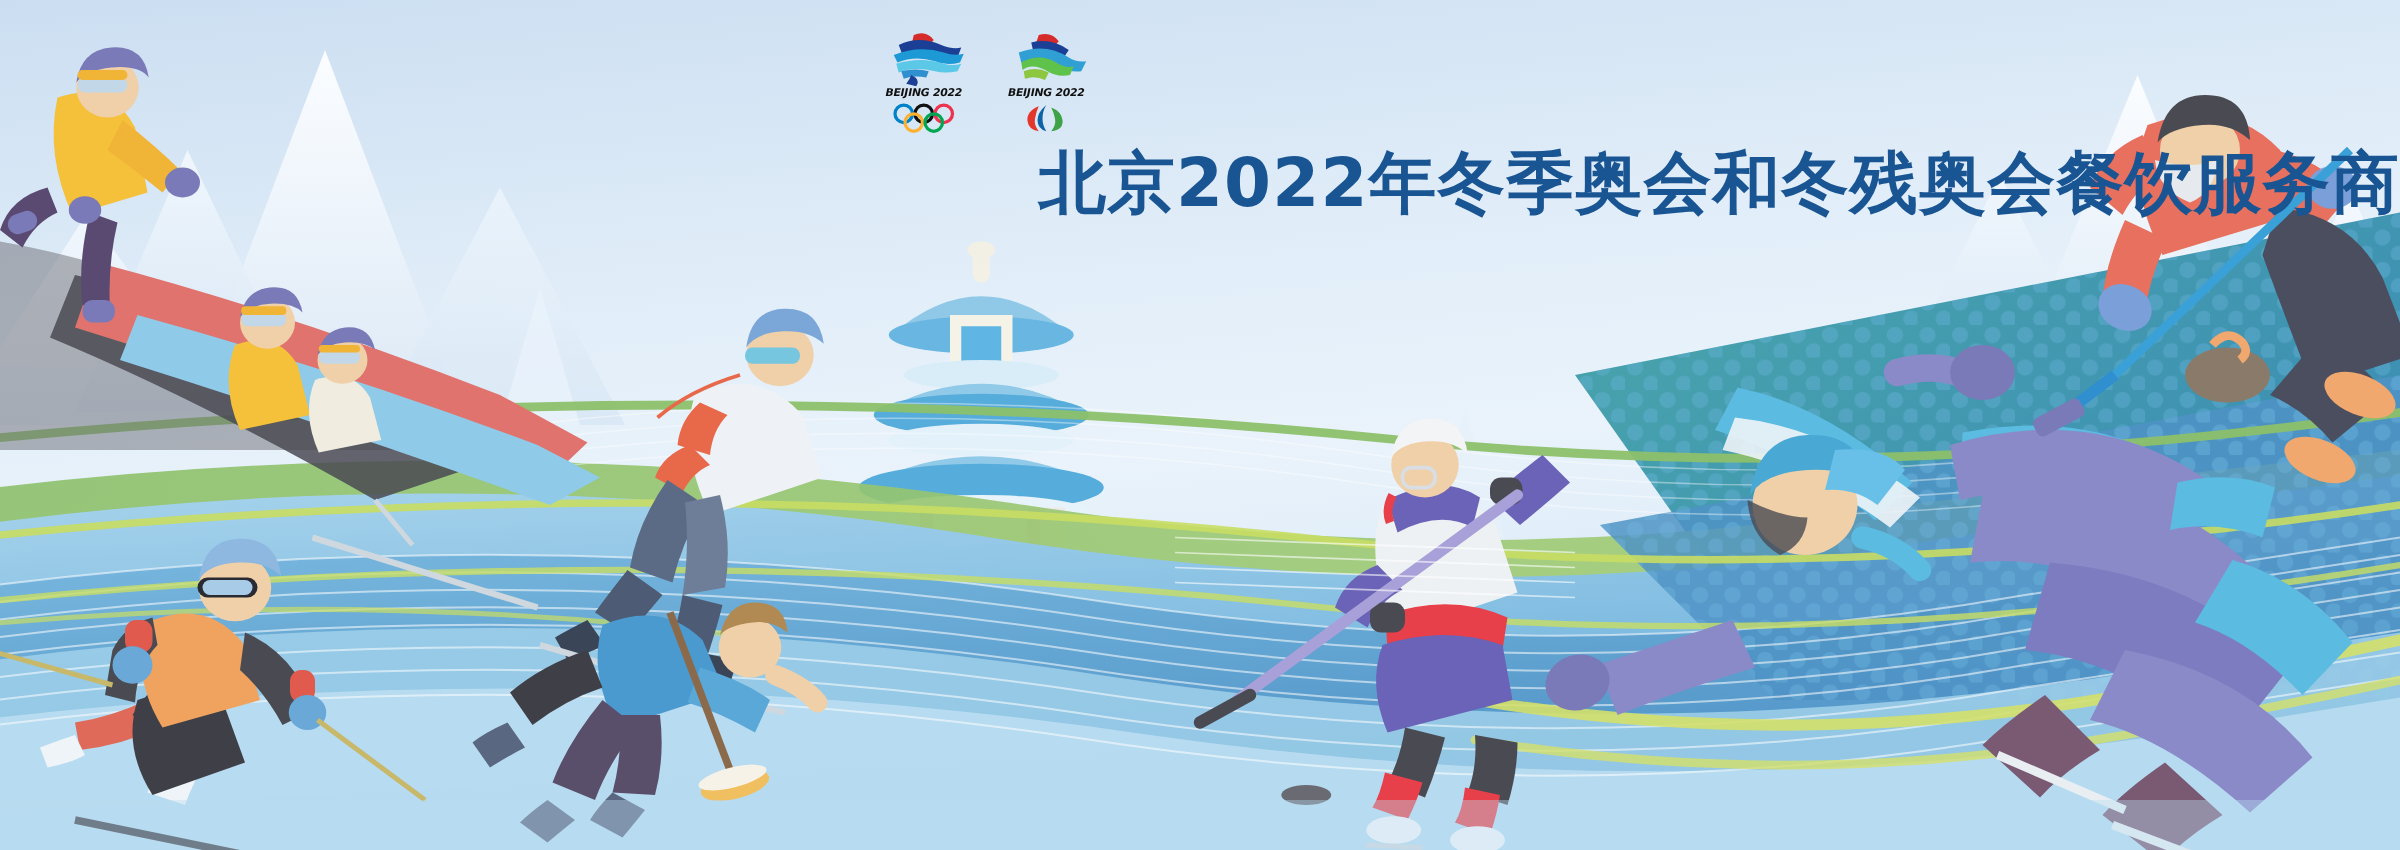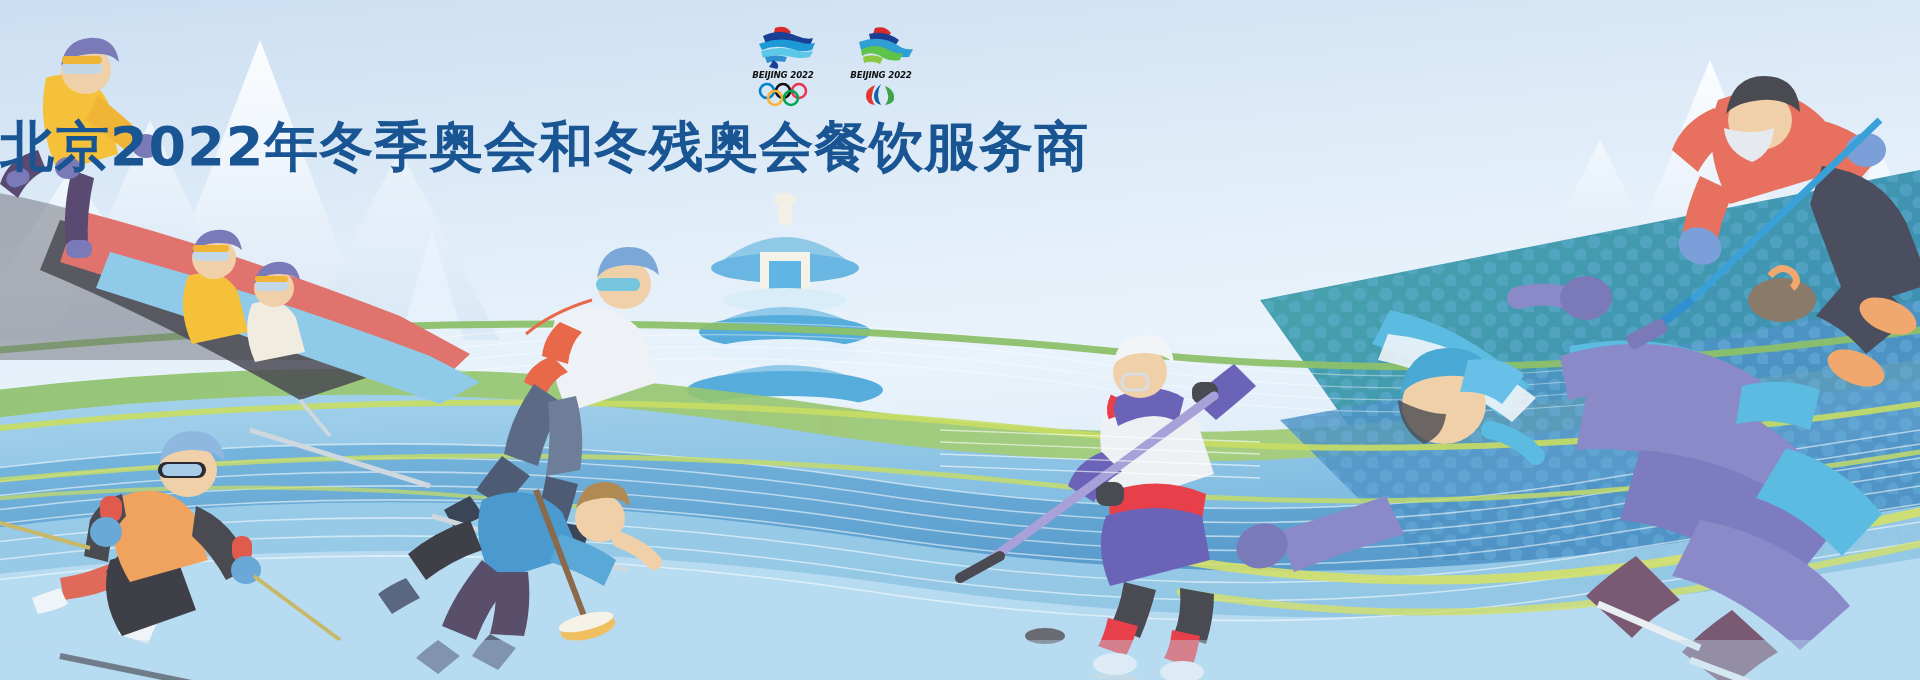--- a/index.html
+++ b/index.html
@@ -4,27 +4,27 @@
 <style>
   html,body{margin:0;padding:0;background:#fff;}
   #banner{
     position:relative;width:1920px;height:680px;overflow:hidden;
     font-family:"Liberation Sans","DejaVu Sans",sans-serif;
     background:linear-gradient(170deg,#cfe0f2 0%,#d8e7f5 22%,#e3eef8 45%,#eaf3fa 62%,#dceaf6 80%,#cde2f3 100%);
   }
   #banner svg.layer{position:absolute;left:0;top:0;width:1920px;height:680px;}
   
   #title{
-    position:absolute;left:0;top:119px;width:1920px;text-align:left;
+    position:absolute;left:0;top:119px;width:1920px;text-align:right;
     font-size:54px;font-weight:bold;letter-spacing:1px;
     color:#1a5593;white-space:nowrap;line-height:1.05;
     font-family:"DejaVu Sans","Liberation Sans",sans-serif;
   }
   
-  #emblems{position:absolute;left:703px;top:24px;width:170px;height:92px;display:flex;gap:26px;margin-left:44px;}
+  #emblems{position:absolute;left:703px;top:24px;width:170px;height:92px;display:flex;gap:26px;}
   .emblem{width:72px;height:92px;position:relative;}
   .emblem .mark{width:72px;height:46px;display:block;}
   .emblem .wordmark{
     position:absolute;left:0;top:46px;width:72px;text-align:center;
     font-size:8.5px;font-weight:bold;font-style:italic;color:#111;
     letter-spacing:-0.2px;font-family:"DejaVu Sans","Liberation Sans",sans-serif;
     transform:scaleX(1.02);
   }
   .emblem .sub{position:absolute;left:0;top:57px;width:72px;height:26px;}
 </style>

